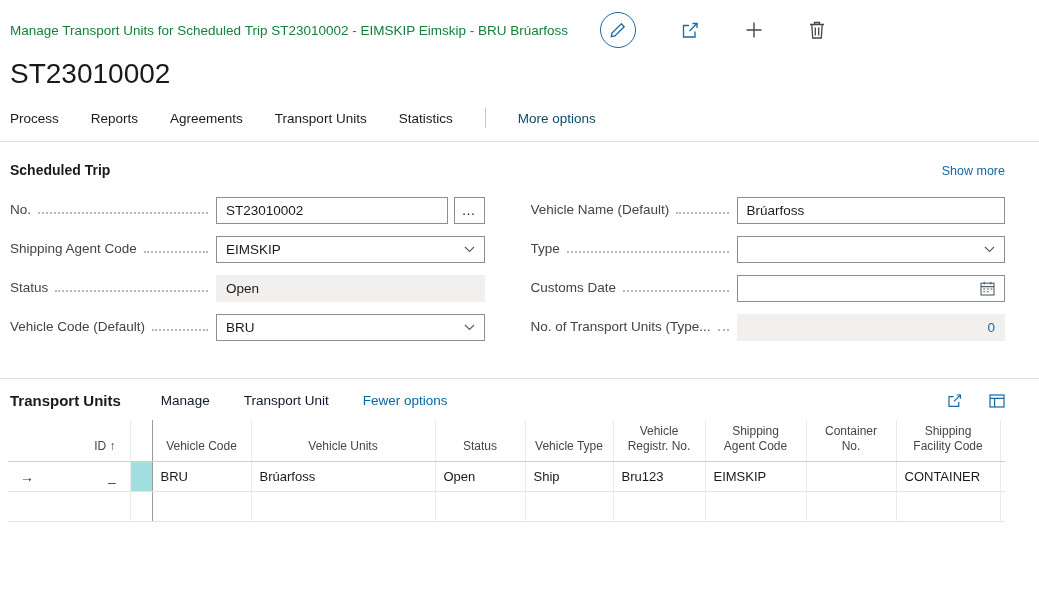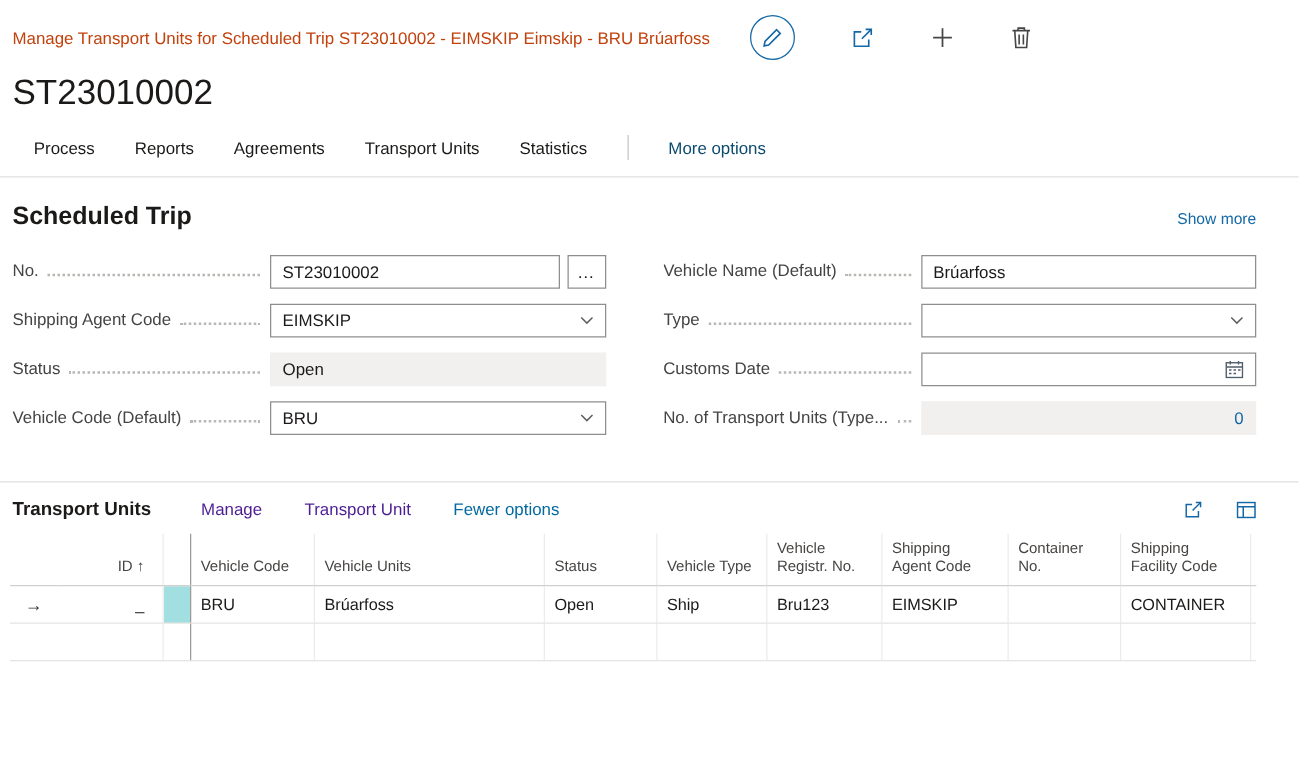--- a/index.html
+++ b/index.html
@@ -3,37 +3,37 @@
 <meta charset="utf-8">
 <style>
   * { box-sizing: border-box; margin: 0; padding: 0; }
   html,body { width:1039px; height:610px; overflow:hidden; }
   body {
     font-family: "Liberation Sans", sans-serif;
     background:#fff; color:#252423; font-size:13.5px;
   }
   
   .topbar { display:flex; align-items:center; padding:12px 10px 0 10px; }
-  .topbar-title { font-size:13.5px; color:#c2410c; white-space:nowrap; }
+  .topbar-title { font-size:13.5px; color:#15803d; white-space:nowrap; }
   .icon-row { display:flex; align-items:center; gap:44px; margin-left:32px; }
   .edit-circle {
     width:36px; height:36px; border:1.6px solid #1368a5; border-radius:50%;
     display:flex; align-items:center; justify-content:center; cursor:pointer;
   }
   .top-icon { display:flex; align-items:center; cursor:pointer; }
   
   h1.page-title { font-size:28px; font-weight:400; color:#1b1a19; margin:10px 0 2px 10px; }
   
-  .menubar { display:flex; align-items:center; gap:32px; margin-top:18px; padding:0 10px 13px 27px; border-bottom:1px solid #e1dfdd; }
+  .menubar { display:flex; align-items:center; gap:32px; margin-top:18px; padding:0 10px 13px 10px; border-bottom:1px solid #e1dfdd; }
   .menu-item { color:#1b1a19; cursor:pointer; white-space:nowrap; }
   .menu-sep { width:1px; height:20px; background:#c8c6c4; }
   .menu-more { color:#0c4a6e; cursor:pointer; }
   
   .section-head { display:flex; justify-content:space-between; align-items:baseline; padding:20px 34px 16px 10px; }
-  .section-title { font-size:20px; font-weight:700; color:#1b1a19; }
+  .section-title { font-size:14px; font-weight:700; color:#1b1a19; }
   .show-more { font-size:12.5px; color:#1368a5; cursor:pointer; }
   
   .form { display:flex; gap:46px; padding:2px 34px 0 10px; }
   .fcol { flex:1; min-width:0; }
   .frow { display:flex; align-items:center; margin-bottom:11px; height:28px; }
   .flabel { width:206px; flex:0 0 206px; display:flex; align-items:baseline; color:#444; overflow:hidden; }
   .flabel .txt { white-space:nowrap; overflow:hidden; text-overflow:ellipsis; }
   .flabel .dots { flex:1; min-width:6px; border-bottom:2px dotted #b9b7b4; margin:0 8px 4px 7px; height:1px; }
   .control {
     flex:1; min-width:0; display:flex; align-items:center; height:27px;
@@ -46,28 +46,28 @@
   .control.num .val { color:#1368a5; cursor:pointer; }
   .assist {
     flex:0 0 31px; height:27px; margin-left:6px; border:1px solid #8f8e8d;
     display:flex; align-items:center; justify-content:center; font-size:14px;
     letter-spacing:1px; color:#1b1a19; cursor:pointer; background:#fff;
   }
   .chev, .cal { display:flex; align-items:center; cursor:pointer; }
   
   .tu-head { display:flex; align-items:center; margin-top:26px; border-top:1px solid #e1dfdd; padding:13px 34px 11px 10px; gap:34px; }
   .tu-title { font-size:15px; font-weight:700; color:#1b1a19; margin-right:6px; }
-  .tu-menu-item { color:#4c1d95; cursor:pointer; }
+  .tu-menu-item { color:#0f172a; cursor:pointer; }
   .tu-menu-muted { color:#0369a1; cursor:pointer; }
   .tu-icons { margin-left:auto; display:flex; gap:26px; align-items:center; }
   
   .tbl-wrap { margin:0 34px 0 8px; }
   table.tu-table { width:100%; border-collapse:collapse; table-layout:fixed; font-size:13px; }
   .tu-table th {
-    font-weight:400; font-size:12px; color:#484644; text-align:left;
+    font-weight:400; font-size:12px; color:#484644; text-align:center;
     vertical-align:bottom; padding:4px 8px 7px 8px; white-space:pre-line;
     line-height:1.25; border-bottom:1px solid #d2d0ce; border-right:1px solid #ececea;
   }
   .tu-table td {
     padding:6px 8px; height:30px; color:#1b1a19; white-space:nowrap; overflow:hidden;
     border-bottom:1px solid #e6e4e2; border-right:1px solid #ececea;
   }
   .tu-table .c-arrow, .tu-table td.c-arrow { border-right:none; text-align:center; padding:6px 2px; }
   .tu-table th.c-arrow { border-right:none; }
   .tu-table .c-id { text-align:right; padding-right:14px; }

